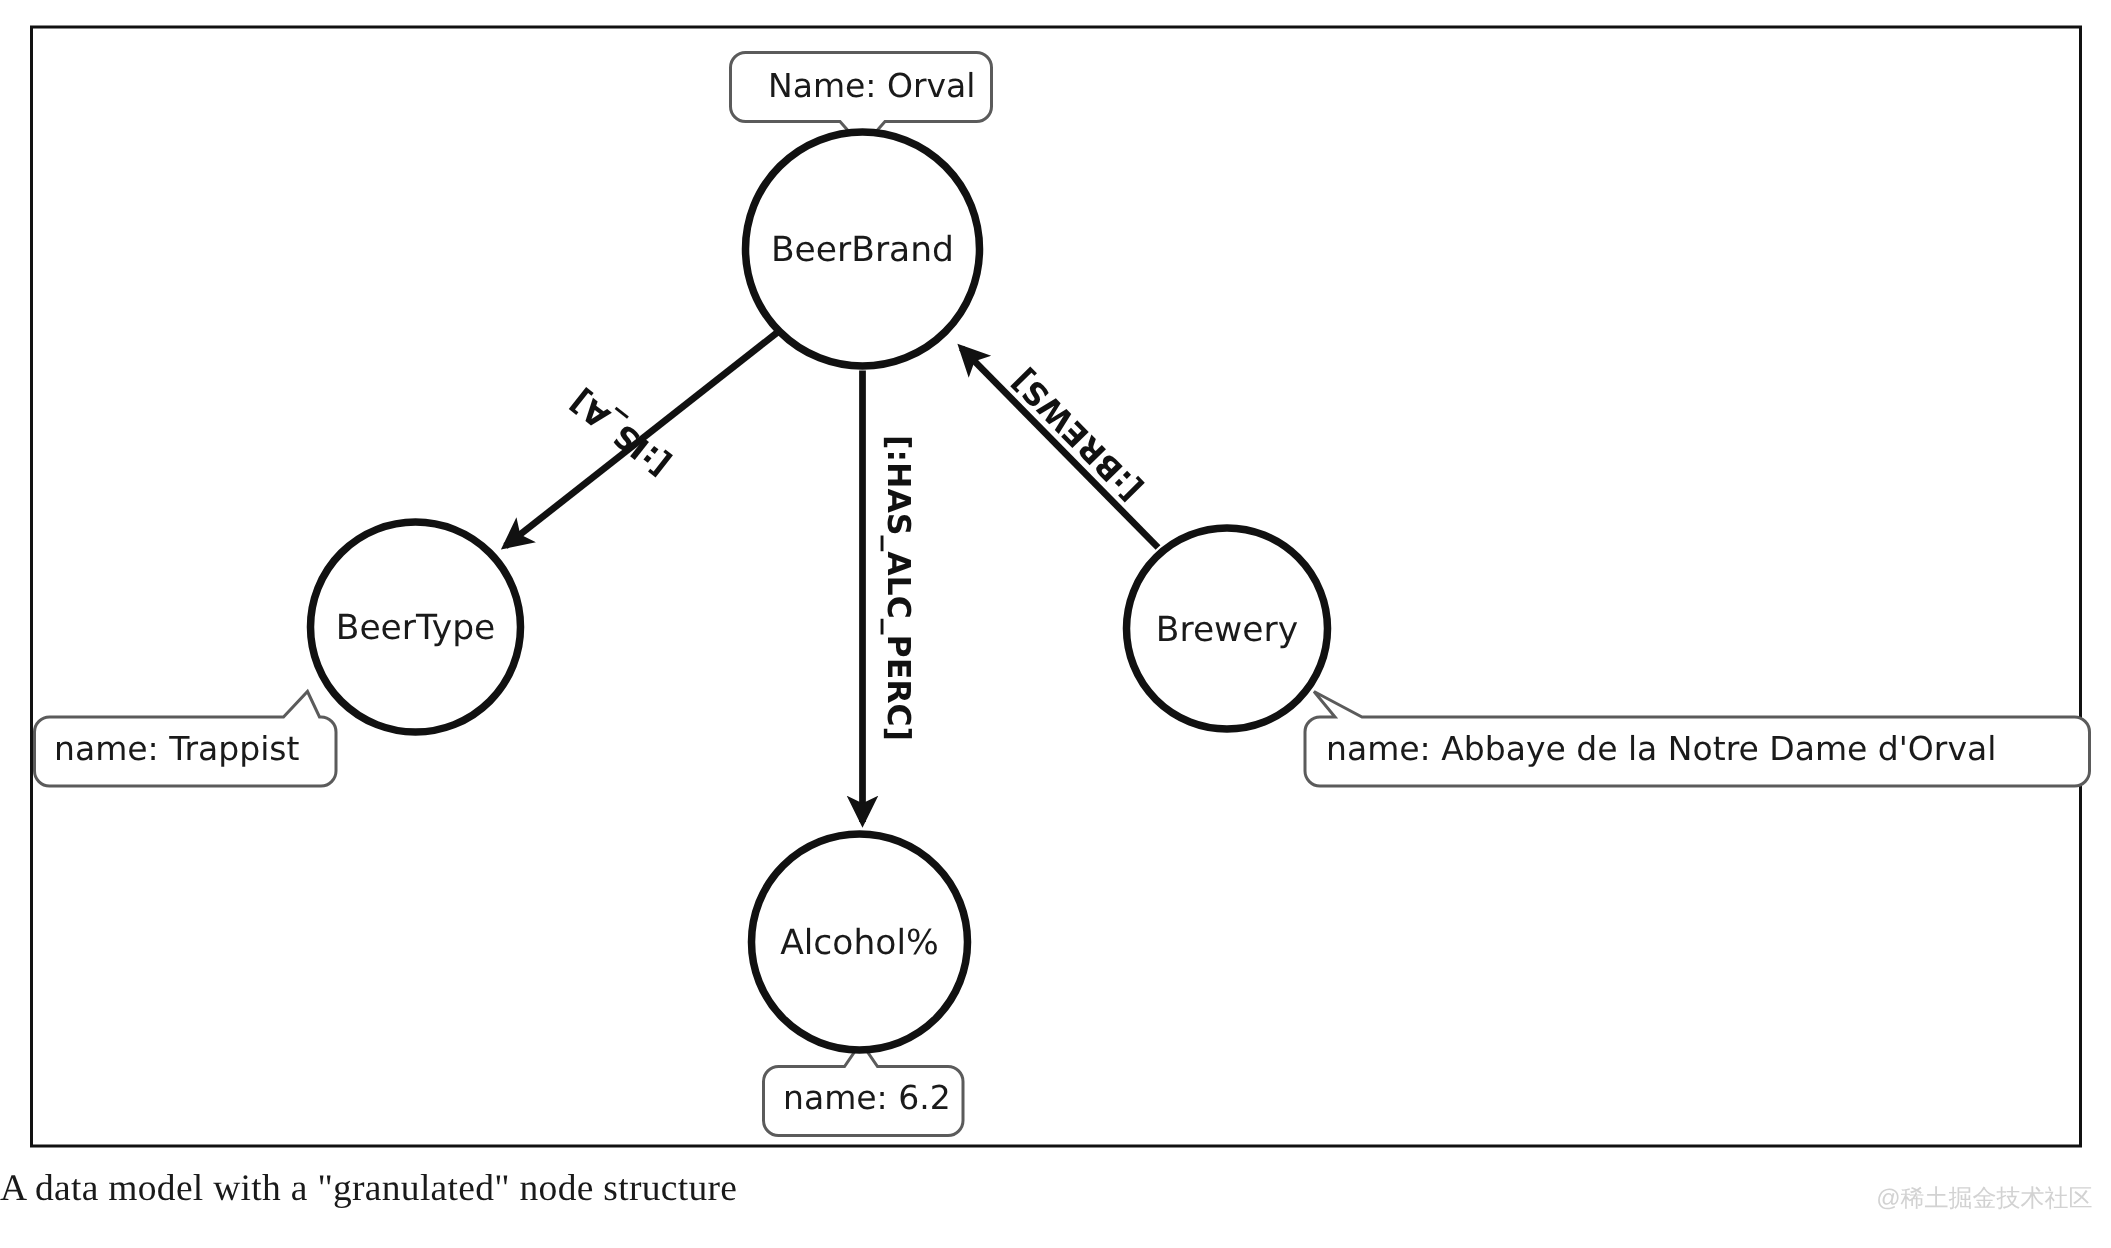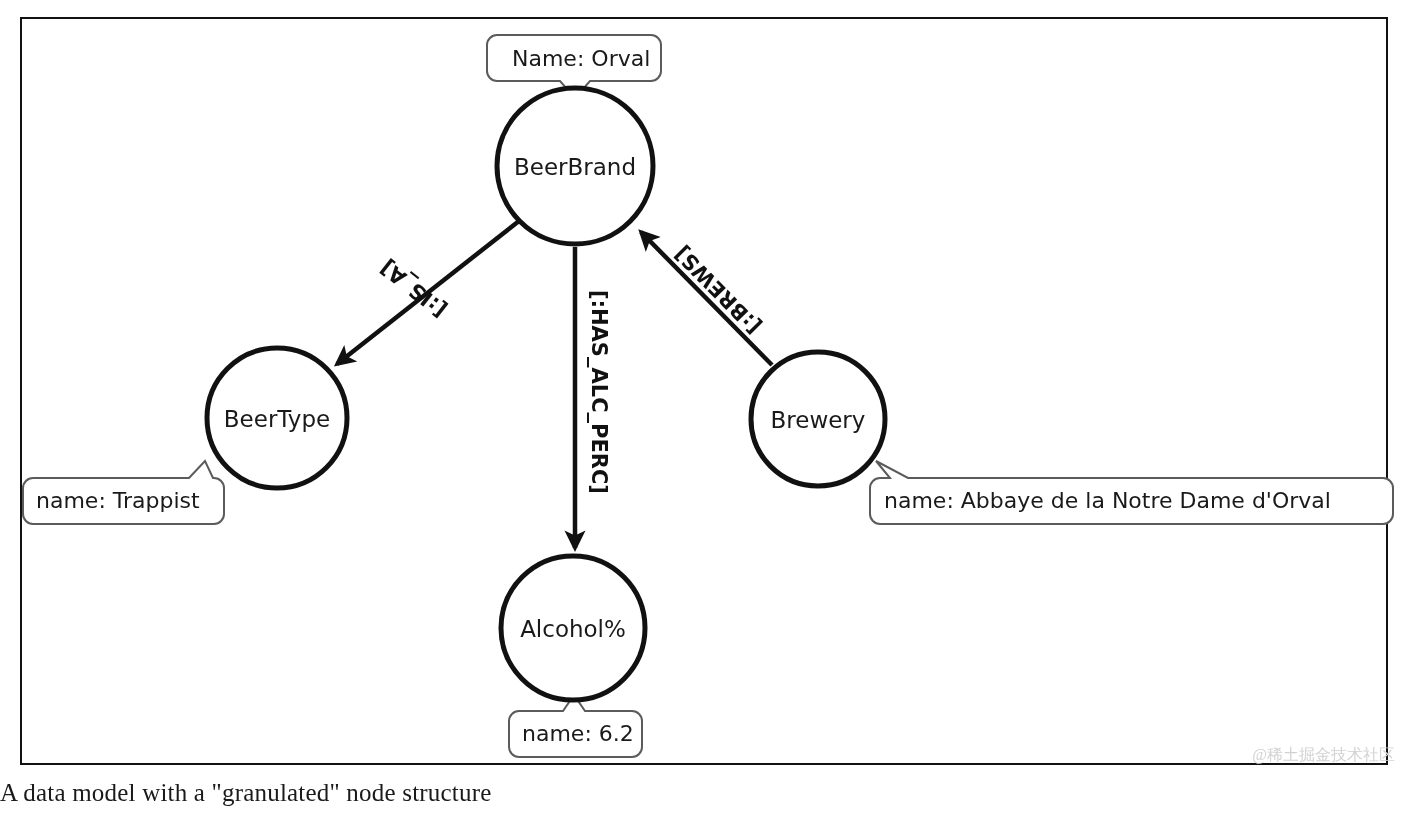--- a/index.html
+++ b/index.html
@@ -79,22 +79,22 @@
     width: 1115px;
     text-align: left;
     font-family: "Liberation Serif", serif;
     font-size: 25px;
     color: #1a1a1a;
     letter-spacing: 0.2px;
   }
   .watermark {
     position: absolute;
     right: 12px;
-    top: 745px;
-    font-family: Liberation Serif, serif;
+    top: 789px;
+    font-family: Liberation Sans, sans-serif;
     font-size: 16px;
     color: #d2d2d2;
     white-space: nowrap;
   }
 </style>
 </head>
 <body>
 
 <div id="figure">
 

